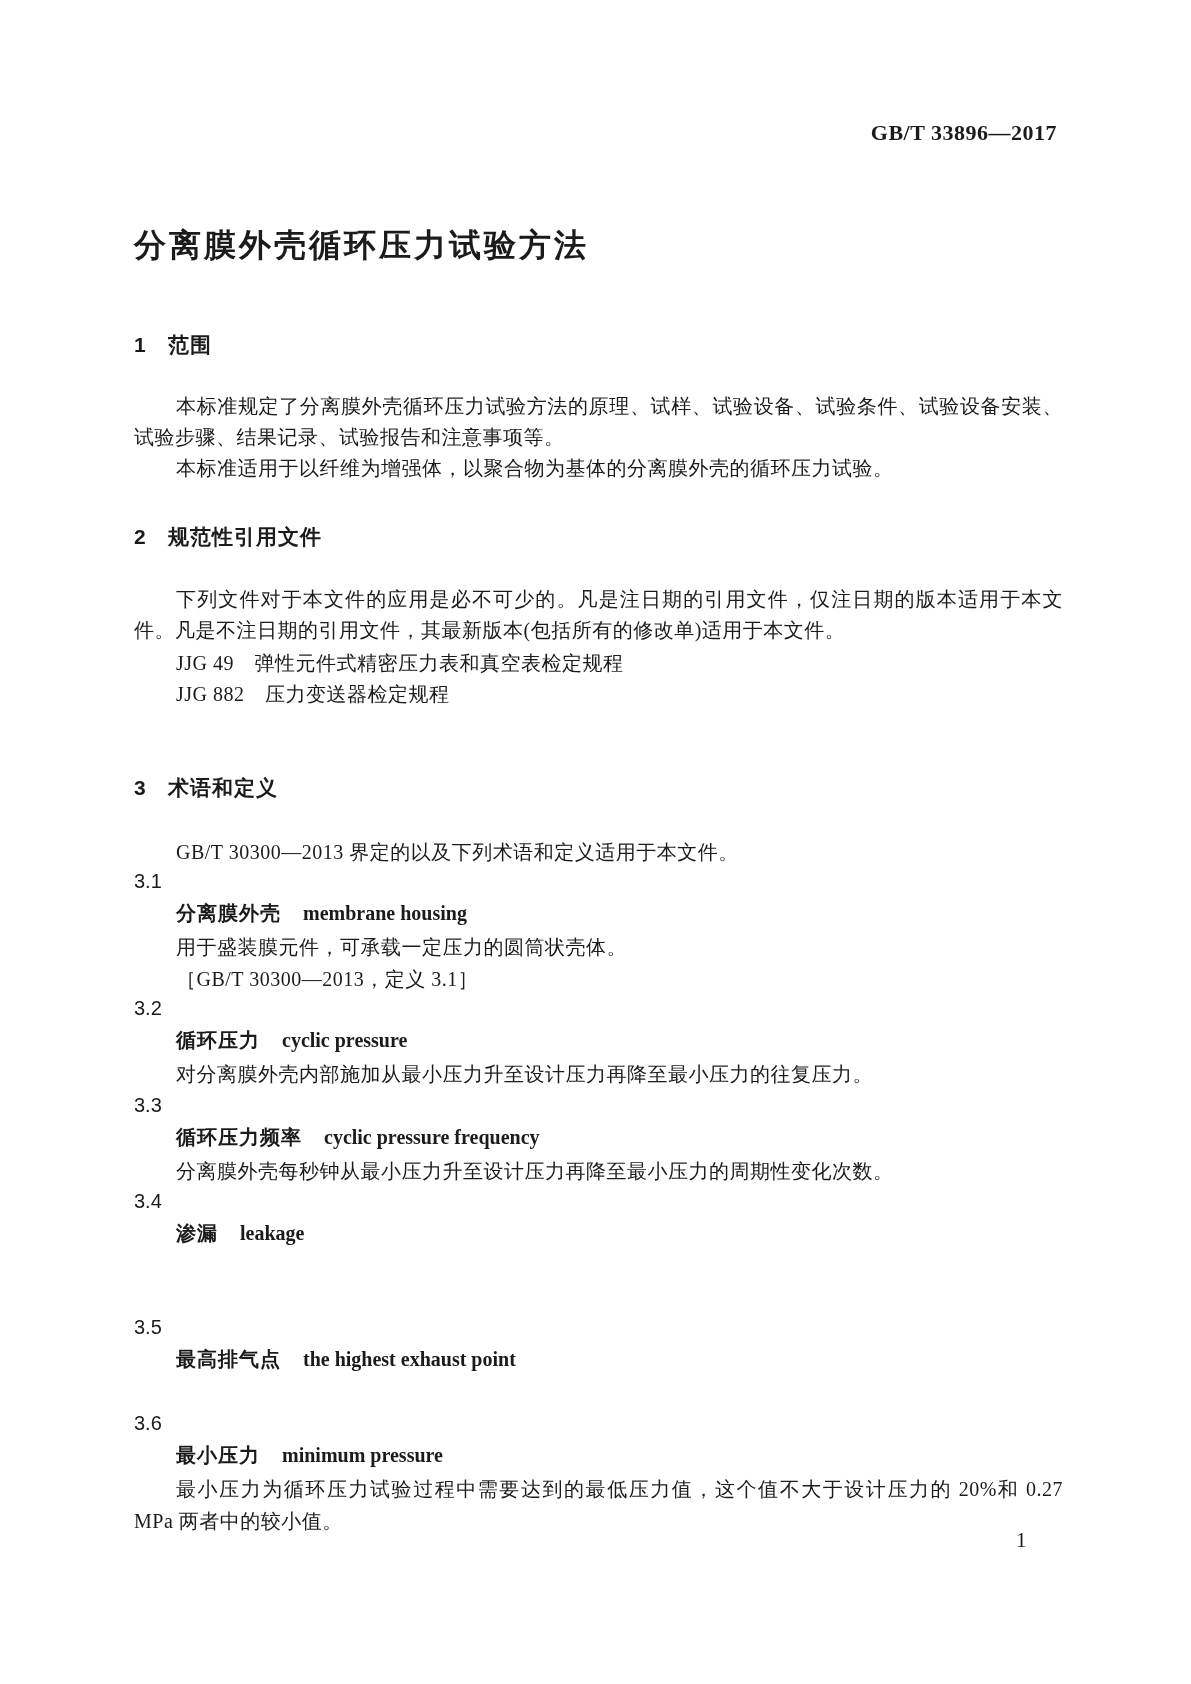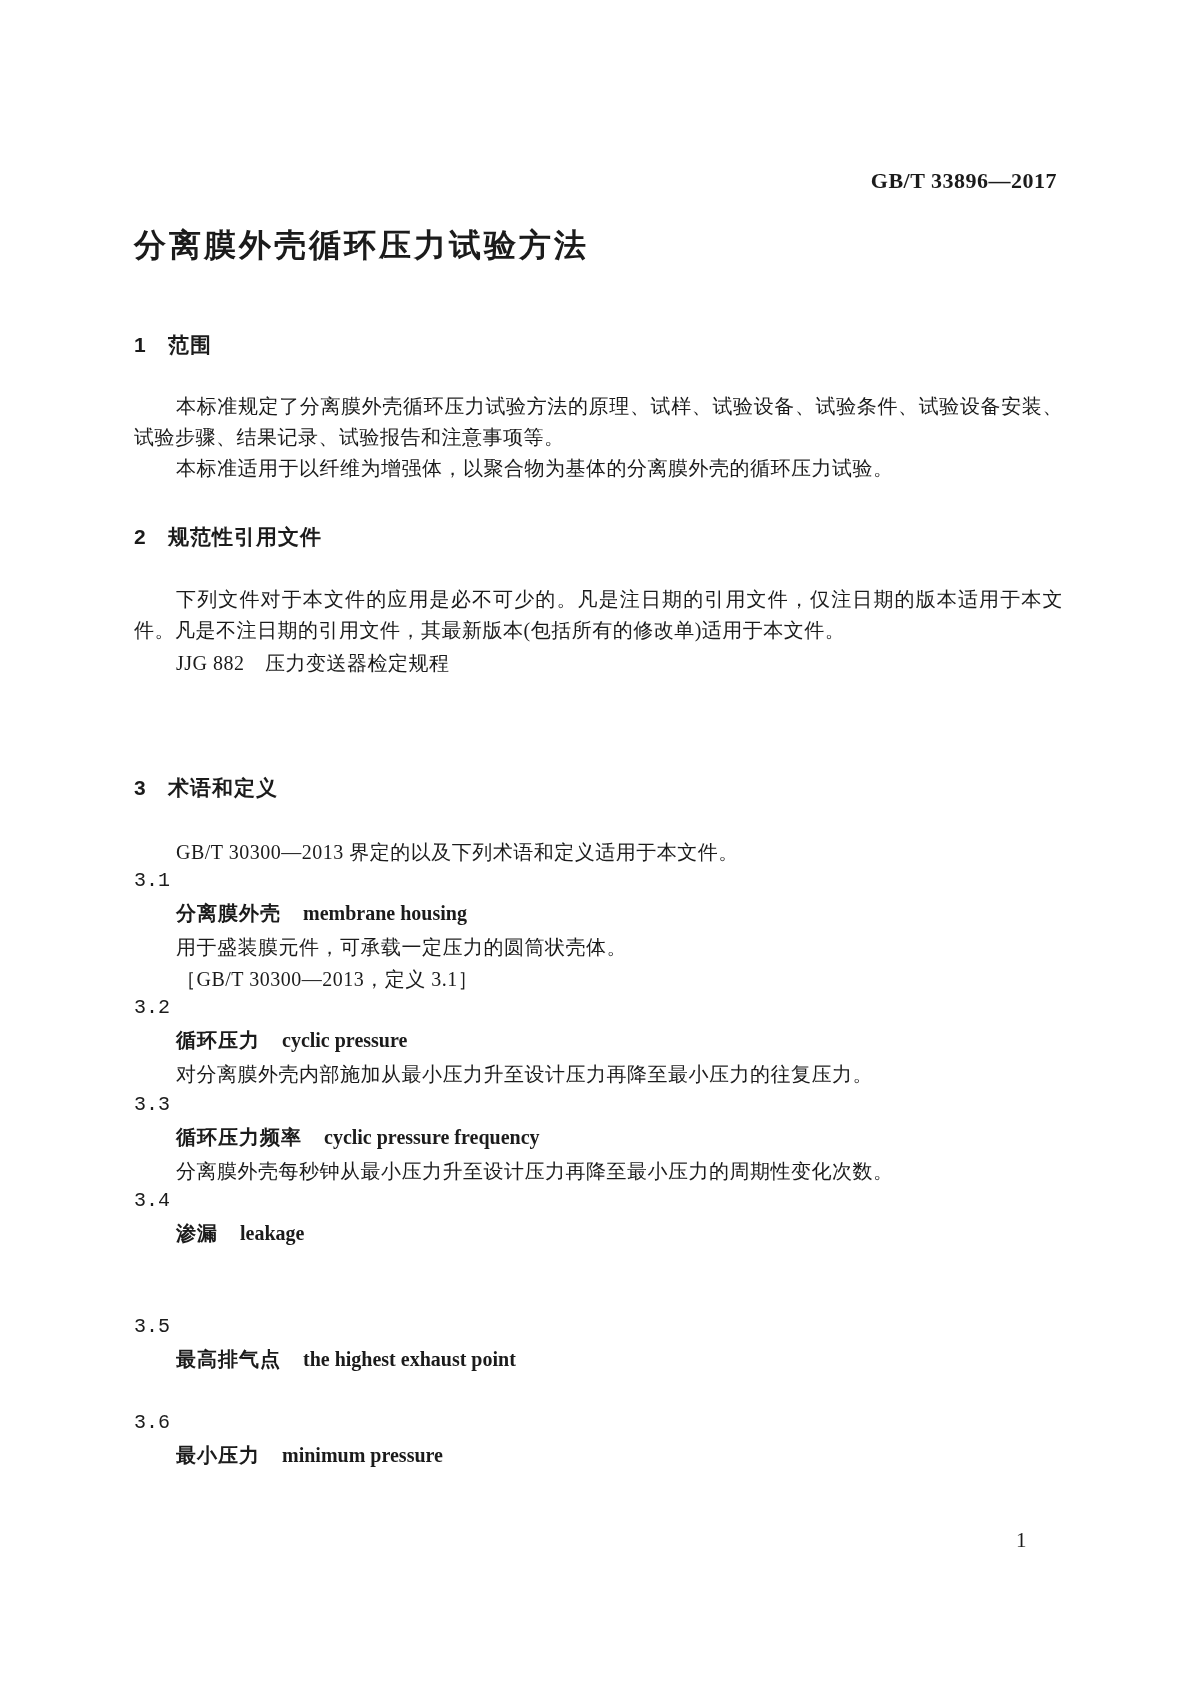--- a/index.html
+++ b/index.html
@@ -16,21 +16,20 @@
     overflow: hidden;
   }
   .abs { position: absolute; }
 
   .header-code {
     top: 120px; right: 134px;
     font-family: "Liberation Serif", "DejaVu Serif", serif;
     font-weight: bold;
     font-size: 22px;
     letter-spacing: 0.5px;
-    margin-top: 48px;
   }
   .doc-title {
     top: 224px; left: 134px; width: 923px;
     font-family: "Liberation Sans", "DejaVu Sans", sans-serif;
     font-weight: bold;
     font-size: 32px;
     letter-spacing: 3px;
     white-space: nowrap;
   }
   .sec-heading {
@@ -56,21 +55,21 @@
   .refs p {
     font-size: 20px;
     line-height: 31px;
     letter-spacing: 0.5px;
     text-indent: 42px;
     white-space: nowrap;
   }
 
   .term-block { left: 134px; width: 929px; }
   .term-id {
-    font-family: Liberation Mono, monospace;
+    font-family: Liberation Sans, sans-serif;
     font-size: 20px;
     line-height: 32px;
   }
   .term-heading {
     line-height: 32px;
     padding-left: 42px;
   }
   .term-zh {
     font-family: "Liberation Sans", "DejaVu Sans", sans-serif;
     font-weight: bold;
@@ -110,20 +109,21 @@
     <span class="sec-num">1</span><span class="sec-label">范围</span>
   </div>
   <p class="abs para indent" style="top:453px">本标准适用于以纤维为增强体，以聚合物为基体的分离膜外壳的循环压力试验。</p>
   <p class="abs para indent" style="top:391px">本标准规定了分离膜外壳循环压力试验方法的原理、试样、试验设备、试验条件、试验设备安装、试验步骤、结果记录、试验报告和注意事项等。</p>
 
   <div class="abs sec-heading" style="top:521px">
     <span class="sec-num">2</span><span class="sec-label">规范性引用文件</span>
   </div>
   <p class="abs para indent" style="top:584px">下列文件对于本文件的应用是必不可少的。凡是注日期的引用文件，仅注日期的版本适用于本文件。凡是不注日期的引用文件，其最新版本(包括所有的修改单)适用于本文件。</p>
   <div class="abs refs" style="top:648px">
+    <p>JJG 49　弹性元件式精密压力表和真空表检定规程</p>
     <p>JJG 882　压力变送器检定规程</p>
   </div>
 
   <div class="abs sec-heading" style="top:772px">
     <span class="sec-num">3</span><span class="sec-label">术语和定义</span>
   </div>
   <p class="abs para indent" style="top:837px">GB/T 30300—2013 界定的以及下列术语和定义适用于本文件。</p>
 
   <div class="abs term-block" style="top:865px">
     <div class="term-id">3.1</div>
@@ -162,17 +162,18 @@
     <div class="term-heading">
       <span class="term-zh">最高排气点</span><span class="term-en">the highest exhaust point</span>
     </div>
   </div>
 
   <div class="abs term-block" style="top:1407px">
     <div class="term-id">3.6</div>
     <div class="term-heading">
       <span class="term-zh">最小压力</span><span class="term-en">minimum pressure</span>
     </div>
+    <p class="term-def">最小压力为循环压力试验过程中需要达到的最低压力值，这个值不大于设计压力的 20%和 0.27 MPa 两者中的较小值。</p>
   </div>
 
   <div class="abs page-number">1</div>
 
 </div>
 
 </body></html>

